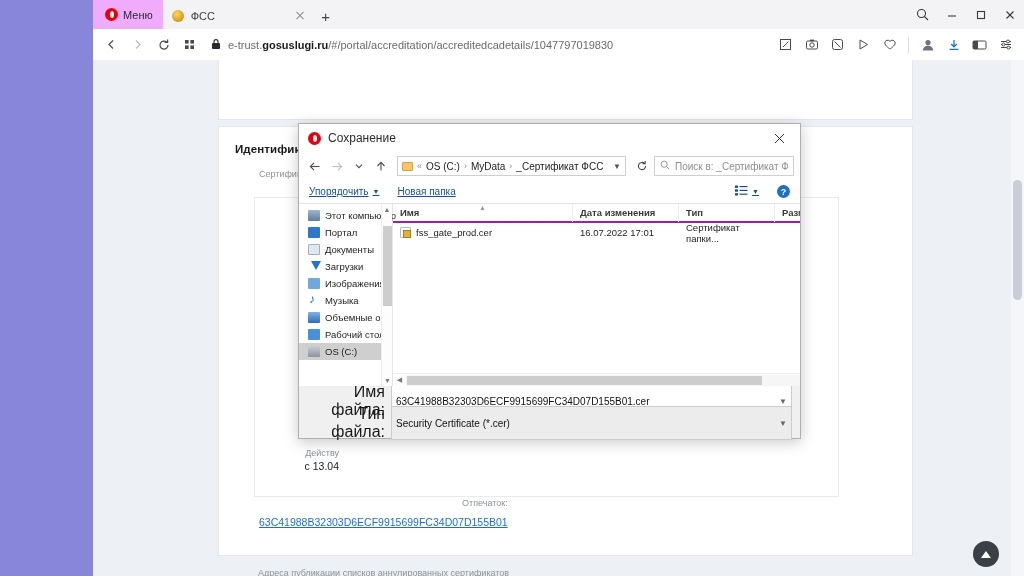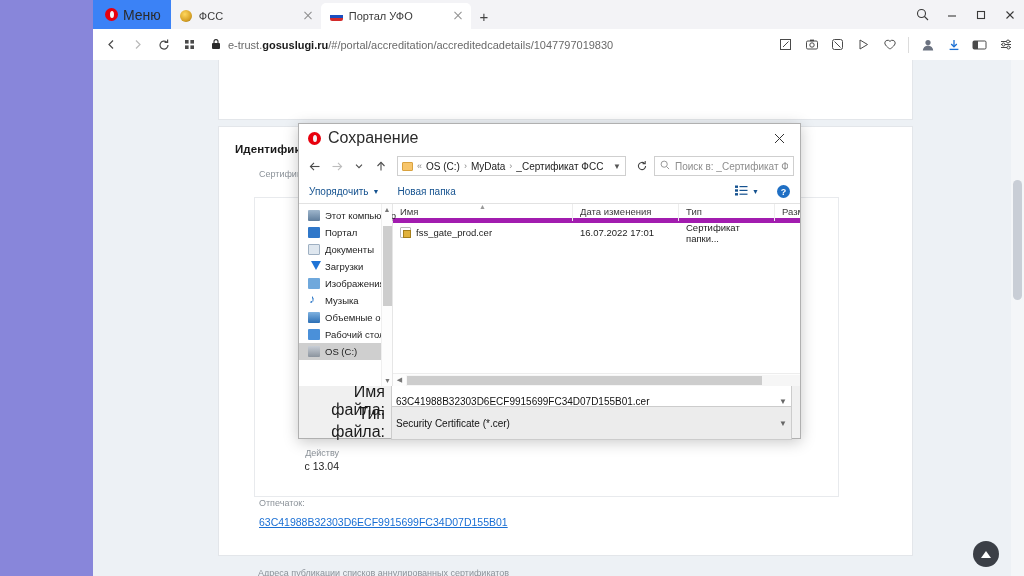--- a/index.html
+++ b/index.html
@@ -20,22 +20,22 @@
   }
   
   .tabstrip {
     height: 29px; background: #f3f3f6;
     display: flex; align-items: flex-end;
     position: relative; flex: none;
   }
   .menu-btn {
     display: flex; align-items: center; gap: 5px;
     height: 29px; padding: 0 10px 0 12px;
-    font-size: 14px; color: #2b2b2b;
-    background: #3b82f6;
+    font-size: 11px; color: #2b2b2b;
+    background: #f0abfc;
   }
   .o-logo {
     width: 13px; height: 13px; border-radius: 50%;
     background: #e8000d;
     display: flex; align-items: center; justify-content: center;
     color: #fff; font-size: 9px; font-weight: bold; line-height: 1;
     font-family: "Liberation Serif", serif;
   }
   .o-logo::after { content: ""; width: 4px; height: 7px; border-radius: 50%; background: #f3f3f6; }
   .tab {
@@ -146,21 +146,21 @@
     background: #f0f0f0;
     border: 1px solid #b0b0b0;
     box-shadow: 0 3px 14px rgba(0,0,0,.22);
     display: flex; flex-direction: column;
     font-size: 10.5px; color: #1a1a1a;
   }
   .dlg-title {
     height: 28px; background: #fff; display: flex; align-items: center;
     padding-left: 9px; gap: 7px; flex: none;
   }
-  .dlg-title .ttl { font-size: 16px; color: #2b2b2b; }
+  .dlg-title .ttl { font-size: 12px; color: #2b2b2b; }
   .dlg-close {
     margin-left: auto; width: 42px; height: 28px;
     display: flex; align-items: center; justify-content: center; color: #333;
   }
   .dlg-nav {
     height: 28px; background: #fff; display: flex; align-items: center;
     padding: 0 6px; gap: 2px; flex: none;
   }
   .navsm {
     width: 20px; height: 20px; display: flex; align-items: center; justify-content: center;
@@ -183,21 +183,21 @@
     width: 140px; height: 20px; border: 1px solid #cfcfcf; background: #fff;
     display: flex; align-items: center; gap: 5px; padding: 0 5px;
     font-size: 10px; color: #8d8d8d;
   }
   .dlg-toolbar {
     height: 24px; background: #fff; border-bottom: 1px solid #e2e2e2;
     display: flex; align-items: center; padding: 0 10px; gap: 18px; flex: none;
     font-size: 10px; color: #15528f;
   }
   .dlg-toolbar .spacer { flex: 1; }
-  .tb-item { display: flex; align-items: center; gap: 4px; }
+  .tb-item { display: flex; align-items: center; gap: 4px; text-decoration: underline; }
   .helpcircle {
     width: 13px; height: 13px; border-radius: 50%; background: #1f6fc4;
     color: #fff; font-size: 9px; font-weight: bold;
     display: flex; align-items: center; justify-content: center;
   }
   .dlg-body { flex: 1; display: flex; background: #fff; overflow: hidden; position: relative; }
   .dlg-sidebar {
     width: 94px; background: #fff; position: relative;
     border-right: 1px solid #e6e6e6;
     padding-top: 3px;
@@ -223,22 +223,22 @@
   .ic-desk { background: #4a90d9; }
   .ic-disk { background: linear-gradient(#c8ced6,#8c949e); }
   .sb-scroll {
     position: absolute; right: 0; top: 0; width: 11px; height: 100%;
     background: #fdfdfd; border-left: 1px solid #efefef;
   }
   .sb-arrow { height: 11px; display:flex;align-items:center;justify-content:center;color:#777;font-size:7px; }
   .sb-thumb { position: absolute; left: 1px; top: 22px; width: 9px; height: 80px; background: #cdcdcd; }
   .dlg-files { flex: 1; display: flex; flex-direction: column; background: #fff; }
   .files-head {
-    height: 19px; border-bottom: 5px solid #a21caf;
-    display: flex; align-items: center; font-size: 9.5px; color: #3a3a3a;
+    height: 19px; border-bottom: 2px solid #a21caf;
+    display: flex; align-items: center; font-size: 9.5px; color: #3a3a3a; font-weight: bold;
   }
   .fh {
     padding-left: 7px; border-right: 1px solid #ededed; height: 19px;
     display: flex; align-items: center; position: relative;
   }
   .fh.c-name { width: 180px; }
   .fh.c-date { width: 106px; }
   .fh.c-type { width: 96px; }
   .fh.c-size { width: 60px; border-right: none; }
   .sortmark { position: absolute; left: 86px; top: 1px; color: #999; font-size: 7px; }
@@ -311,31 +311,20 @@
       </div>
 
       <div class="tab">
         <span class="favicon">
             <span class="fss-favicon"></span>
           </span>
         <span class="tab-title">ФСС</span>
         <span class="tab-close"></span>
       </div>
 
-      <div class="tab active">
-        <span class="favicon">
-          <span class="ru-favicon">
-              <i></i>
-              <i></i>
-              <i></i>
-            </span>
-        </span>
-        <span class="tab-title">Портал УФО</span>
-        <span class="tab-close"></span>
-      </div>
 
       <div class="newtab">+</div>
 
       <div class="wincontrols">
         <div class="wc">
           <svg width="13" height="13" viewBox="0 0 13 13">
               <circle cx="5.5" cy="5.5" r="4" fill="none" stroke="#3a3a3a" stroke-width="1.1"></circle>
               <line x1="8.5" y1="8.5" x2="12" y2="12" stroke="#3a3a3a" stroke-width="1.1"></line>
             </svg>
         </div>
@@ -491,21 +480,21 @@
             <div class="small-label">Серийн</div>
             <div class="body-text">00CBC</div>
           </div>
 
           <div style="position:absolute; left:16px; top:250px; width:68px;" class="clip">
             <div class="small-label">Действу</div>
             <div class="body-text">с 13.04</div>
           </div>
         </div>
 
-        <div style="position:absolute; left:40px; top:371px;">
+        <div style="position:absolute; left:40px; top:371px;text-align:right;">
           <div class="small-label">Отпечаток:</div>
           <div style="margin-top:4px;"><a class="link-text" href="#">63C41988B32303D6ECF9915699FC34D07D155B01</a></div>
         </div>
       </div>
 
       <div style="position:absolute; left:165px; top:508px;">
         <div class="small-label">Адреса публикации списков аннулированных сертификатов</div>
 
       </div>
 

